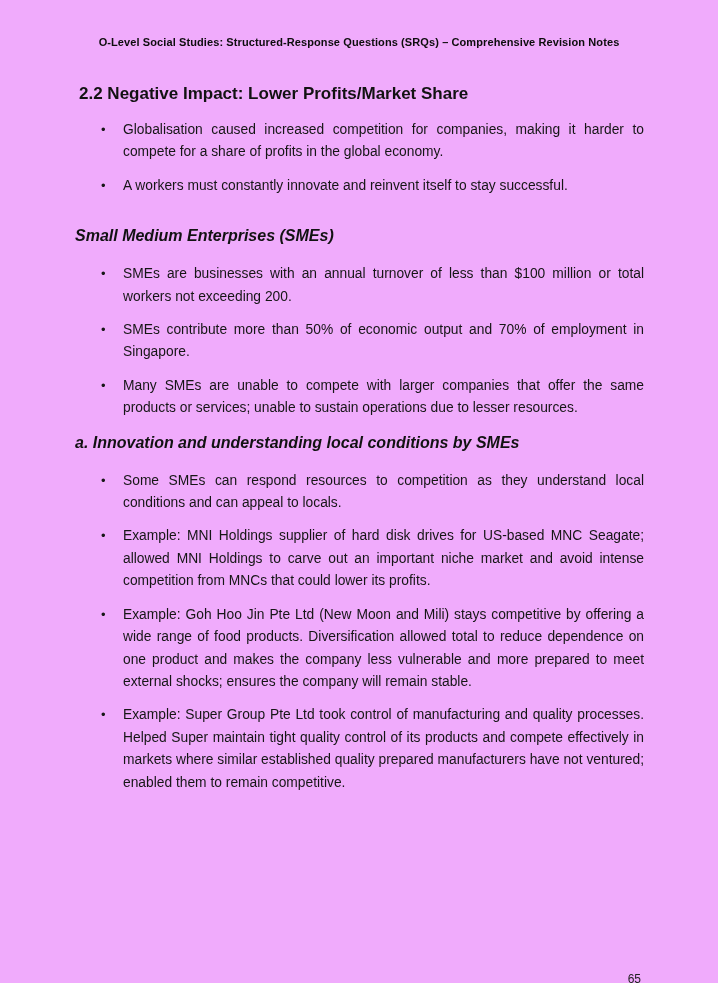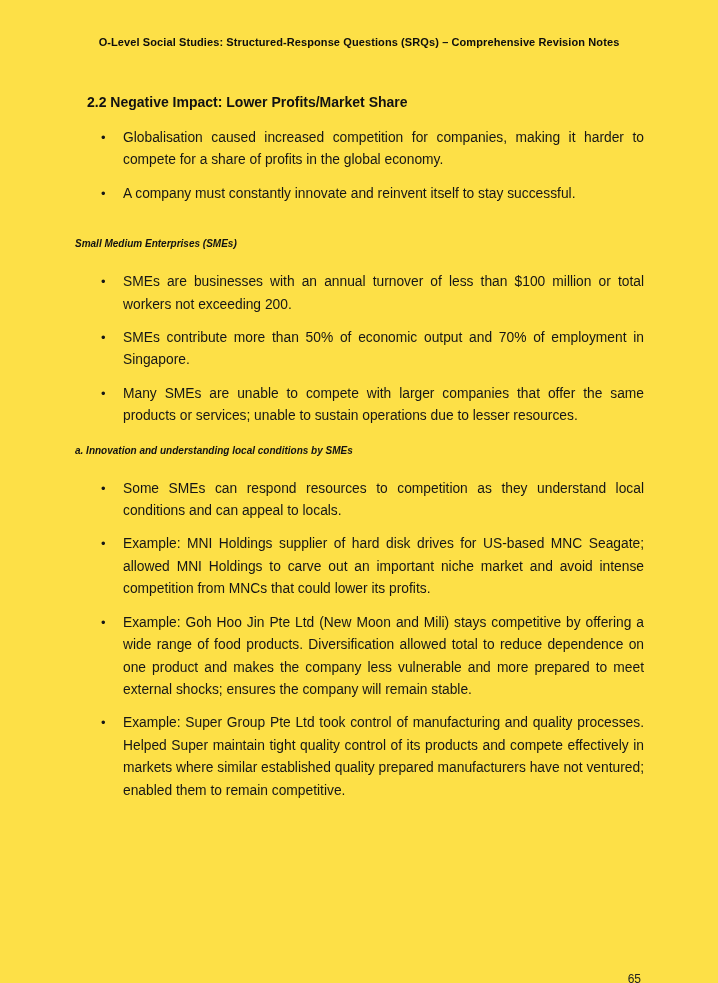--- a/index.html
+++ b/index.html
@@ -5,21 +5,21 @@
 <style>
   html, body {
     margin: 0;
     padding: 0;
     background: #ffffff;
   }
   .page {
     position: relative;
     width: 718px;
     height: 983px;
-    background: #fde047;
+    background: #f0abfc;
     font-family: "Liberation Sans", sans-serif;
     color: #161616;
     overflow: hidden;
     box-sizing: border-box;
   }
   .running-header {
     position: absolute;
     top: 36px;
     left: 0;
     width: 100%;
@@ -29,29 +29,29 @@
     letter-spacing: 0.1px;
     color: #0d0d0d;
   }
   .content {
     position: absolute;
     top: 80px;
     left: 75px;
     width: 569px;
   }
   .section-title {
-    margin: 12px;
-    font-size: 14px;
+    margin: 4px;
+    font-size: 17px;
     line-height: 20px;
     font-weight: bold;
     color: #121212;
   }
   .italic-heading {
     margin: 27px 0 12px 0;
-    font-size: 10px;
+    font-size: 16px;
     line-height: 24px;
     font-weight: bold;
     font-style: italic;
     color: #121212;
   }
   .italic-heading.sub {
     margin-top: 8px;
   }
   ul.bullets {
     list-style: none;
@@ -93,21 +93,21 @@
 
     <h1 class="section-title">2.2 Negative Impact: Lower Profits/Market Share</h1>
 
     <ul class="bullets">
       <li>
         <span class="marker">•</span>
         <span>Globalisation caused increased competition for companies, making it harder to compete for a share of profits in the global economy.</span>
       </li>
       <li>
         <span class="marker">•</span>
-        <span>A company must constantly innovate and reinvent itself to stay successful.</span>
+        <span>A workers must constantly innovate and reinvent itself to stay successful.</span>
       </li>
     </ul>
 
     <h2 class="italic-heading">Small Medium Enterprises (SMEs)</h2>
 
     <ul class="bullets">
       <li>
         <span class="marker">•</span>
         <span>SMEs are businesses with an annual turnover of less than $100 million or total workers not exceeding 200.</span>
       </li>

